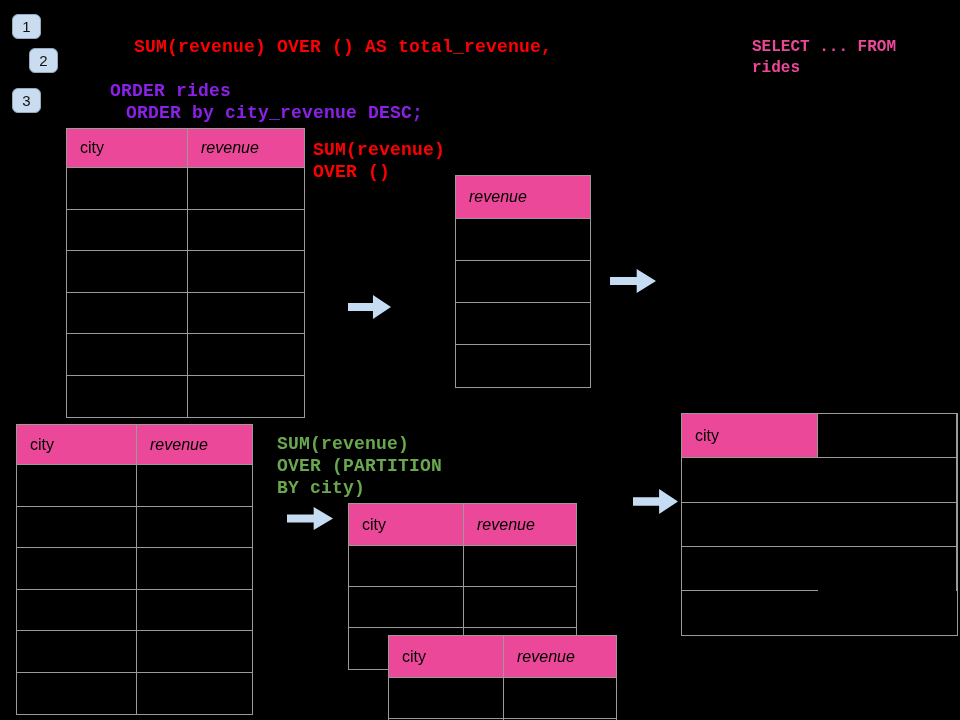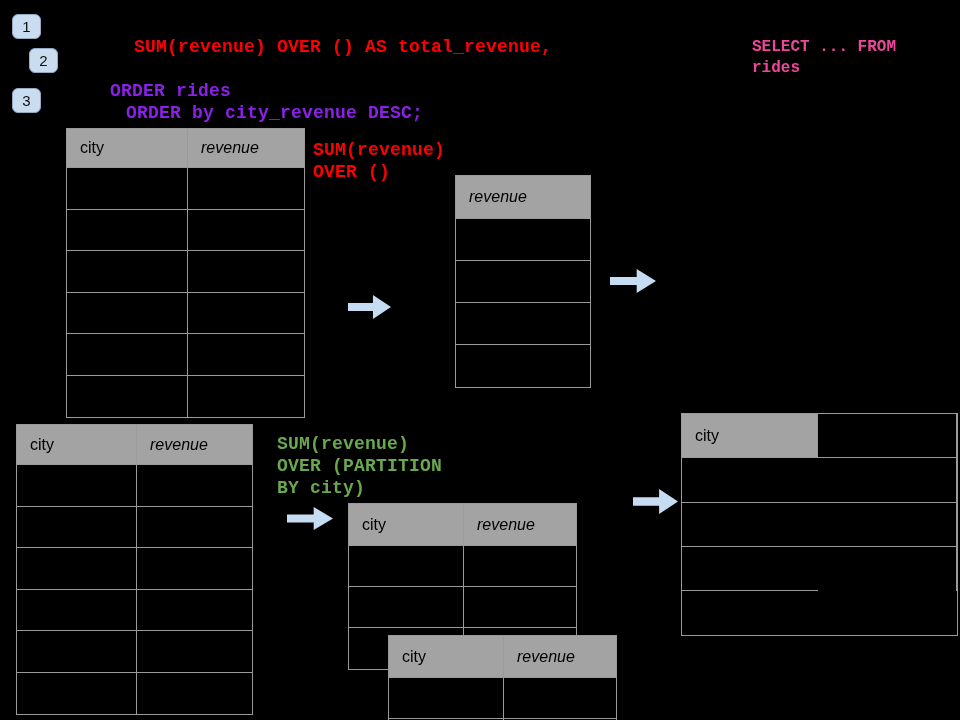--- a/index.html
+++ b/index.html
@@ -50,21 +50,21 @@
   }
   #annot-total     { left:313px; top:139px; color:#FF0000; }
   #annot-partition { left:277px; top:433px; color:#6AA84F; }
 
   
   .tbl {
     position:absolute; display:grid;
     border:1px solid #9A9A9A; background:#000;
   }
   .tbl .th {
-    background:#a3a3a3; color:#000;
+    background:#ec4899; color:#000;
     font:16px "Liberation Sans", sans-serif;
     display:flex; align-items:center; padding-left:13px;
     border-right:1px solid #9A9A9A; border-bottom:1px solid #9A9A9A;
   }
   .tbl .td {
     background:transparent;
     border-right:1px solid #9A9A9A; border-bottom:1px solid #9A9A9A;
   }
   .tbl .last-col { border-right:none;font-style:italic; }
   .tbl .last-row { border-bottom:none; }

